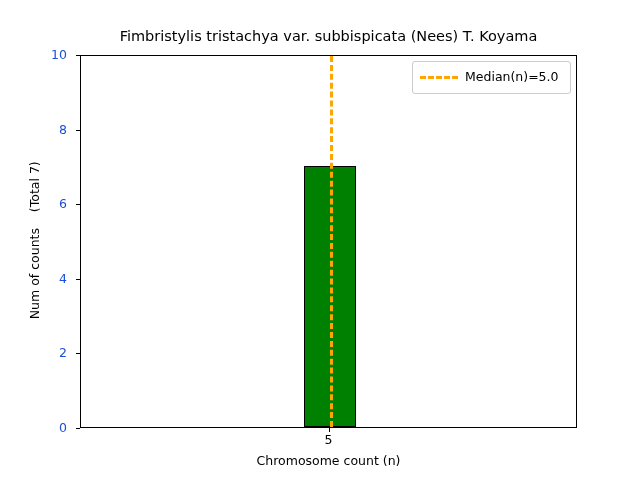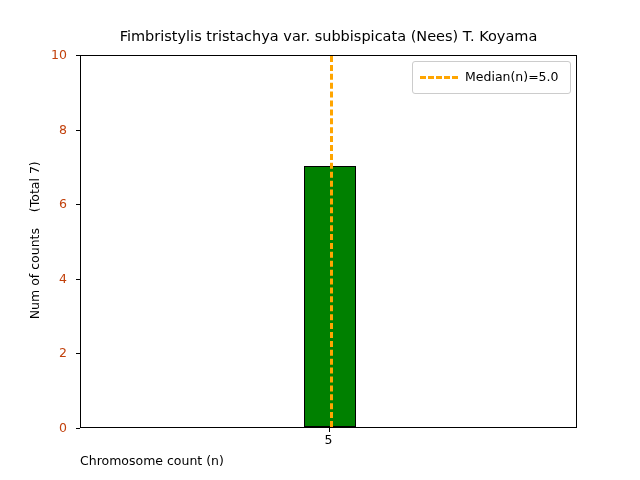--- a/index.html
+++ b/index.html
@@ -76,21 +76,21 @@
     left: 76px;
     width: 4px;
     height: 0;
     border-top: 1.15px solid #000000;
   }
   .ytick-label {
     position: absolute;
     right: 573px;          
     text-align: right;
     font-size: 12.5px;
-    color: #c2410c;
+    color: #1d4ed8;
     line-height: 1;
     transform: translateY(-50%);
     white-space: nowrap;
   }
 
   
   .xtick-mark {
     position: absolute;
     top: 428px;
     height: 4px;
@@ -106,21 +106,21 @@
     transform: translateX(-50%);
     white-space: nowrap;
   }
 
   
   #xlabel {
     position: absolute;
     left: 80px;
     top: 455px;
     width: 497px;
-    text-align: left;
+    text-align: center;
     font-size: 12.5px;
     color: #000000;
     line-height: 1;
     white-space: nowrap;
   }
 
   #ylabel {
     position: absolute;
     left: -215px;
     top: 234px;

